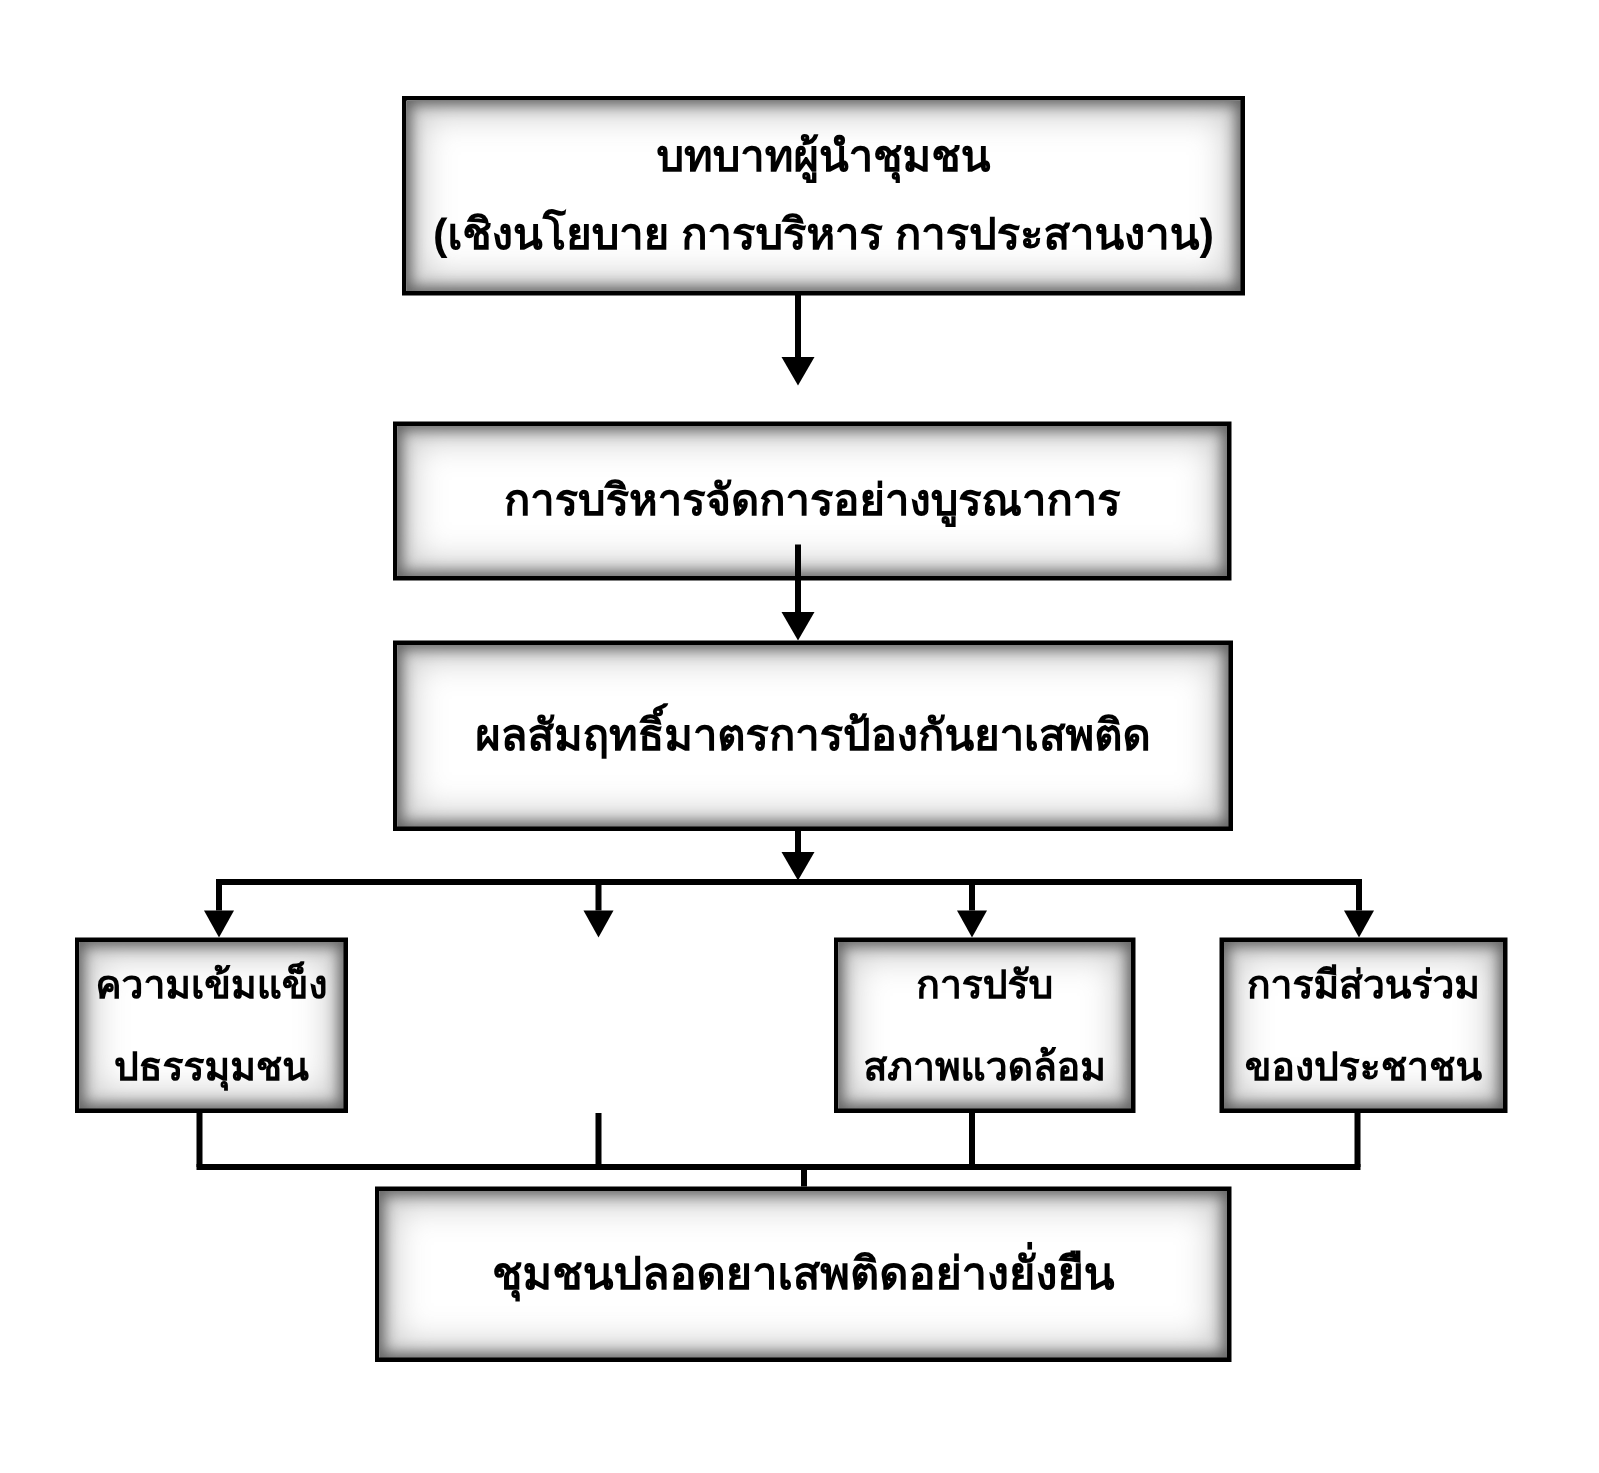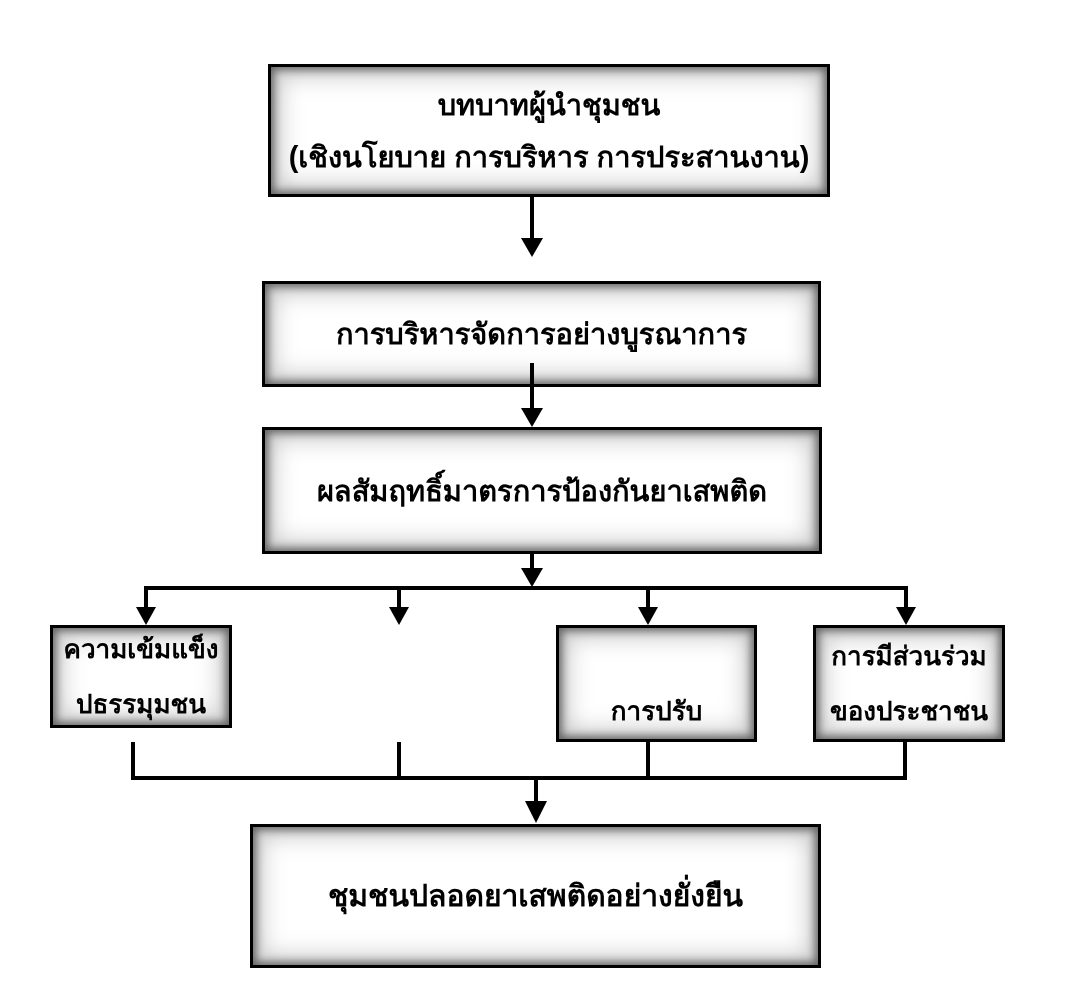--- a/index.html
+++ b/index.html
@@ -79,42 +79,43 @@
 
   <div class="vline" style="left:397px;top:590px;width:4px;height:17px;"></div>
   <div class="ahead-sm" style="left:389px;top:607px;"></div>
 
   <div class="vline" style="left:646px;top:590px;width:4px;height:17px;"></div>
   <div class="ahead-sm" style="left:638px;top:607px;"></div>
 
   <div class="vline" style="left:904px;top:590px;width:4px;height:17px;"></div>
   <div class="ahead-sm" style="left:896px;top:607px;"></div>
 
-  <div class="box box-sm" style="left:50px;top:625px;width:182px;height:103px;">
+  <div class="box box-sm" style="left:50px;top:625px;width:182px;height:117px;">
     <div class="bline">ความเข้มแข็ง</div>
     <div class="bline">ปธรรมุมชน</div>
   </div>
 
 
   <div class="box box-sm" style="left:556px;top:625px;width:201px;height:117px;justify-content:flex-end;">
     <div class="bline">การปรับ</div>
+    <div class="bline">สภาพแวดล้อม</div>
   </div>
 
   <div class="box box-sm" style="left:813px;top:625px;width:192px;height:117px;">
     <div class="bline">การมีส่วนร่วม</div>
     <div class="bline">ของประชาชน</div>
   </div>
 
   <div class="vline" style="left:131px;top:742px;width:4px;height:36px;"></div>
   <div class="vline" style="left:397px;top:742px;width:4px;height:36px;"></div>
   <div class="vline" style="left:646px;top:742px;width:4px;height:36px;"></div>
   <div class="vline" style="left:903px;top:742px;width:4px;height:36px;"></div>
 
   <div class="hline" style="left:131px;top:776px;width:776px;height:4px;"></div>
 
   <div class="vline" style="left:534px;top:780px;width:4px;height:21px;"></div>
   <div class="ahead" style="left:525px;top:801px;border-top-width:22px;"></div>
 
-  <div class="box box-xl" style="left:250px;top:824px;width:571px;height:144px;">
+  <div class="box box-xl" style="left:250px;top:791px;width:571px;height:117px;">
     <div class="bline">ชุมชนปลอดยาเสพติดอย่างยั่งยืน</div>
   </div>
 
 </div>
 
 </body></html>

